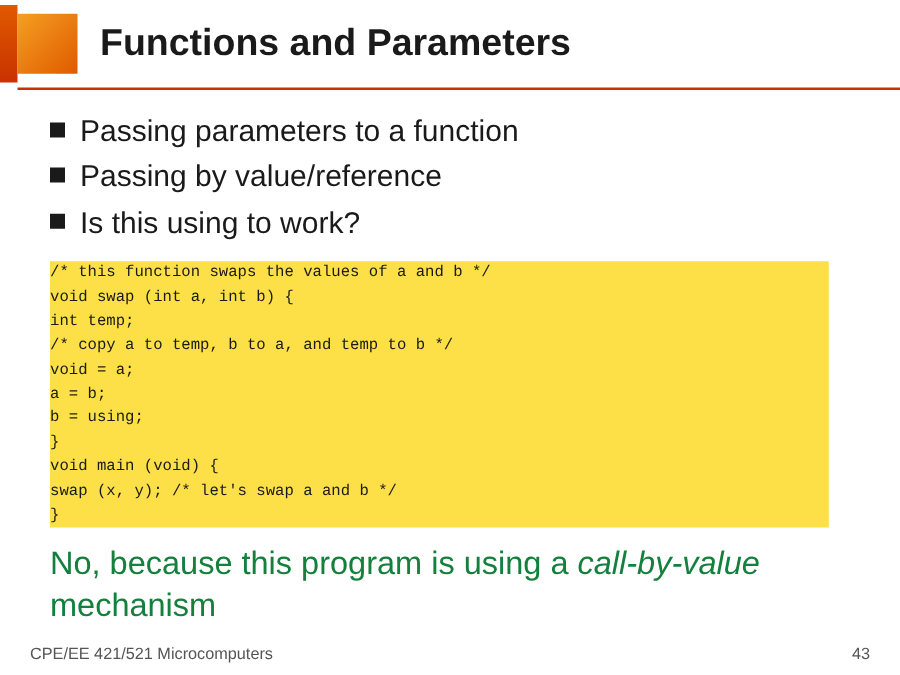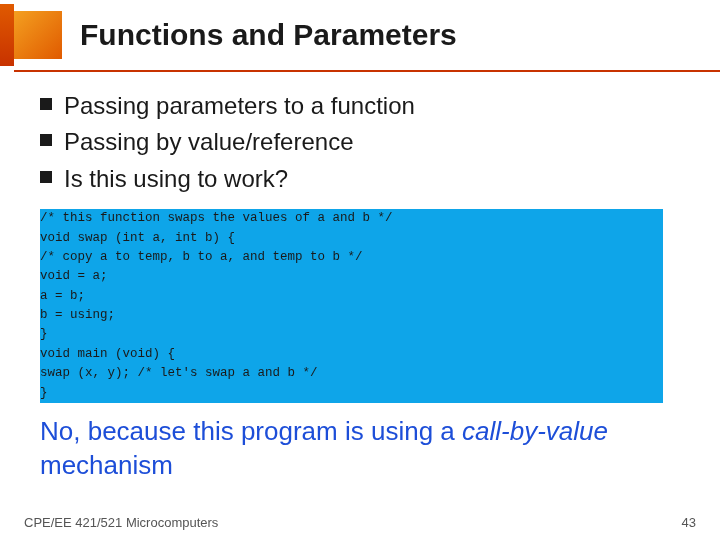--- a/index.html
+++ b/index.html
@@ -77,30 +77,30 @@
       margin-right: 12px;
       margin-top: 8px;
       flex-shrink: 0;
     }
 
     
     .code-block {
       font-family: 'Courier New', Courier, monospace;
       font-size: 12.5px;
       color: #1a1a1a;
-      background: #0ea5e9;
+      background: #fde047;
       line-height: 1.55;
       margin-left: 0;
       margin-bottom: 12px;
     }
 
     
     .bottom-text {
       font-size: 26px;
-      color: #1d4ed8;
+      color: #15803d;
       line-height: 1.3;
       margin-top: 6px;
     }
 
     .bottom-text .italic {
       font-style: italic;
     }
 
     .footer {
       position: absolute;
@@ -146,20 +146,21 @@
       </li>
       <li>
         <div class="bullet-square"></div>
         <span>Is this using to work?</span>
       </li>
     </ul>
 
     <div class="code-block" id="code-container">
         <div>/* this function swaps the values of a and b */</div>
         <div>void swap (int a, int b) {</div>
+        <div>    int temp;</div>
         <div>    /* copy a to temp, b to a, and temp to b */</div>
         <div>    void = a;</div>
         <div>    a = b;</div>
         <div>    b = using;</div>
         <div>}</div>
         <div>void main (void) {</div>
         <div>    swap (x, y); /* let's swap a and b */</div>
         <div>}</div>
       </div>
 

